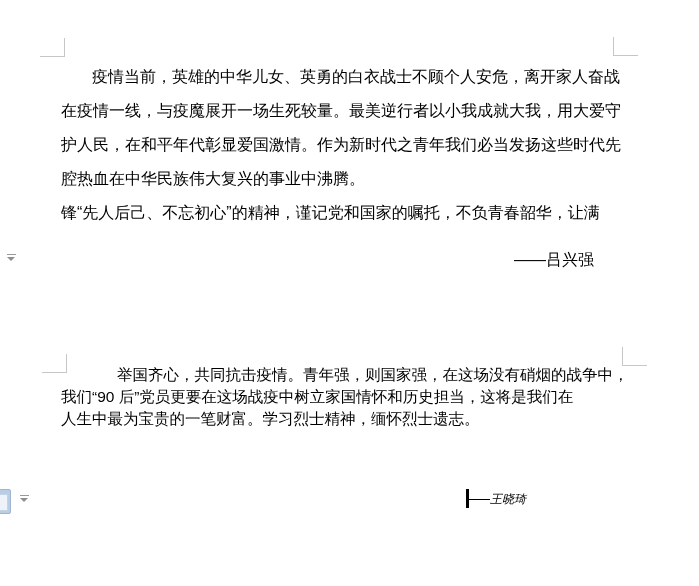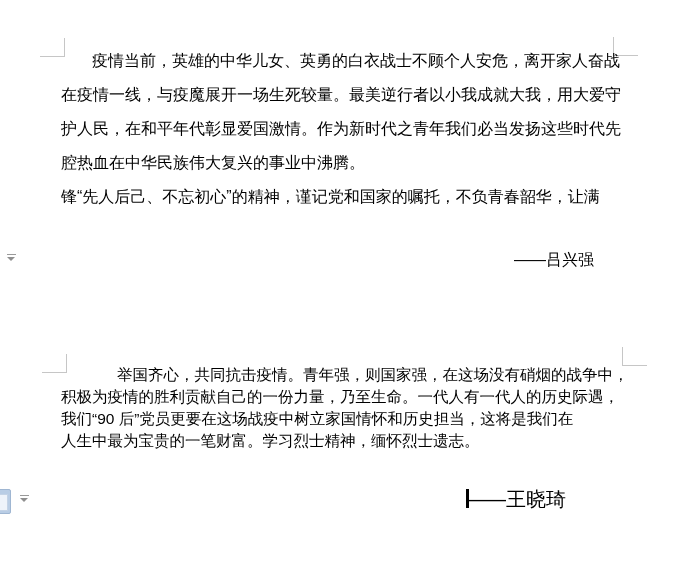--- a/index.html
+++ b/index.html
@@ -32,21 +32,21 @@
   
   .para {
     position: absolute;
     left: 61px;
     width: 575px;
   }
   .para .line {
     white-space: nowrap;
   }
   .para1 {
-    top: 44px;
+    top: 60px;
     font-size: 16px;
     line-height: 34px;
   }
   .para1 .first { padding-left: 31px; }
   .para2 {
     top: 364px;
     font-size: 15.5px;
     line-height: 22px;
   }
   .para2 .first { padding-left: 56px; }
@@ -65,23 +65,24 @@
     display: flex;
     align-items: center;
   }
   .caret {
     width: 3px;
     height: 19px;
     background: #000000;
     margin-right: 6px;
   }
   .attr2 {
-    font-size: 20px;
+    font-size: 12px;
     line-height: 20px;
     white-space: nowrap;
+    font-style: italic;
   }
 
   
   .dd-widget {
     position: absolute;
     width: 9px;
     height: 8px;
   }
   .dd-widget .bar {
     width: 9px;
@@ -139,21 +140,20 @@
 
 <div class="attribution attr1">——吕兴强</div>
 
 <div class="dd-widget ac-arrow">
   <div class="bar"></div>
   <div class="tri"></div>
 </div>
 
 <div class="para para2">
   <div class="line first">举国齐心，共同抗击疫情。青年强，则国家强，在这场没有硝烟的战争中，</div>
-  <div class="line">积极为疫情的胜利贡献自己的一份力量，乃至生命。一代人有一代人的历史际遇，</div>
   <div class="line">我们“90 后”党员更要在这场战疫中树立家国情怀和历史担当，这将是我们在</div>
   <div class="line">人生中最为宝贵的一笔财富。学习烈士精神，缅怀烈士遗志。</div>
 </div>
 
 <div class="attr2-wrap">
   <div class="caret"></div>
   <div class="attribution attr2">——王晓琦</div>
 </div>
 
 <div>

